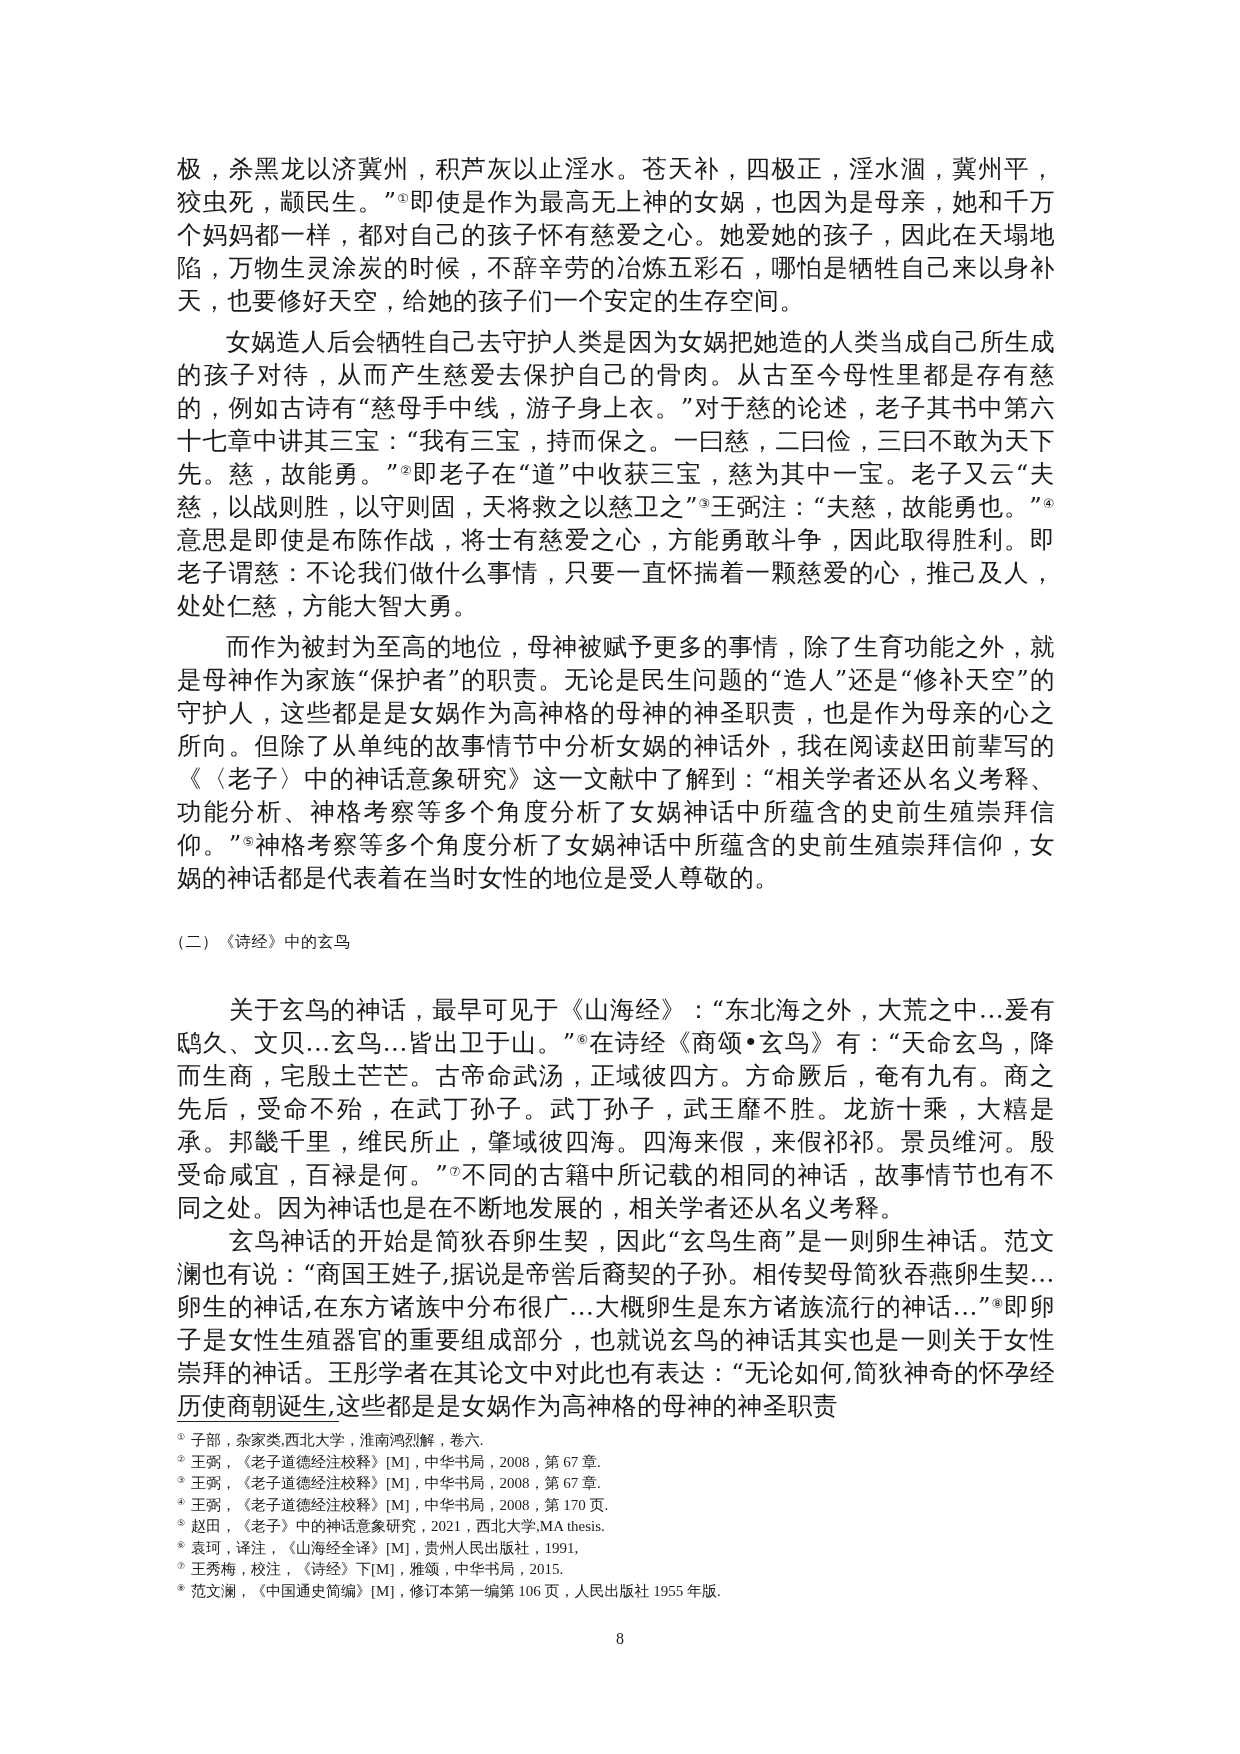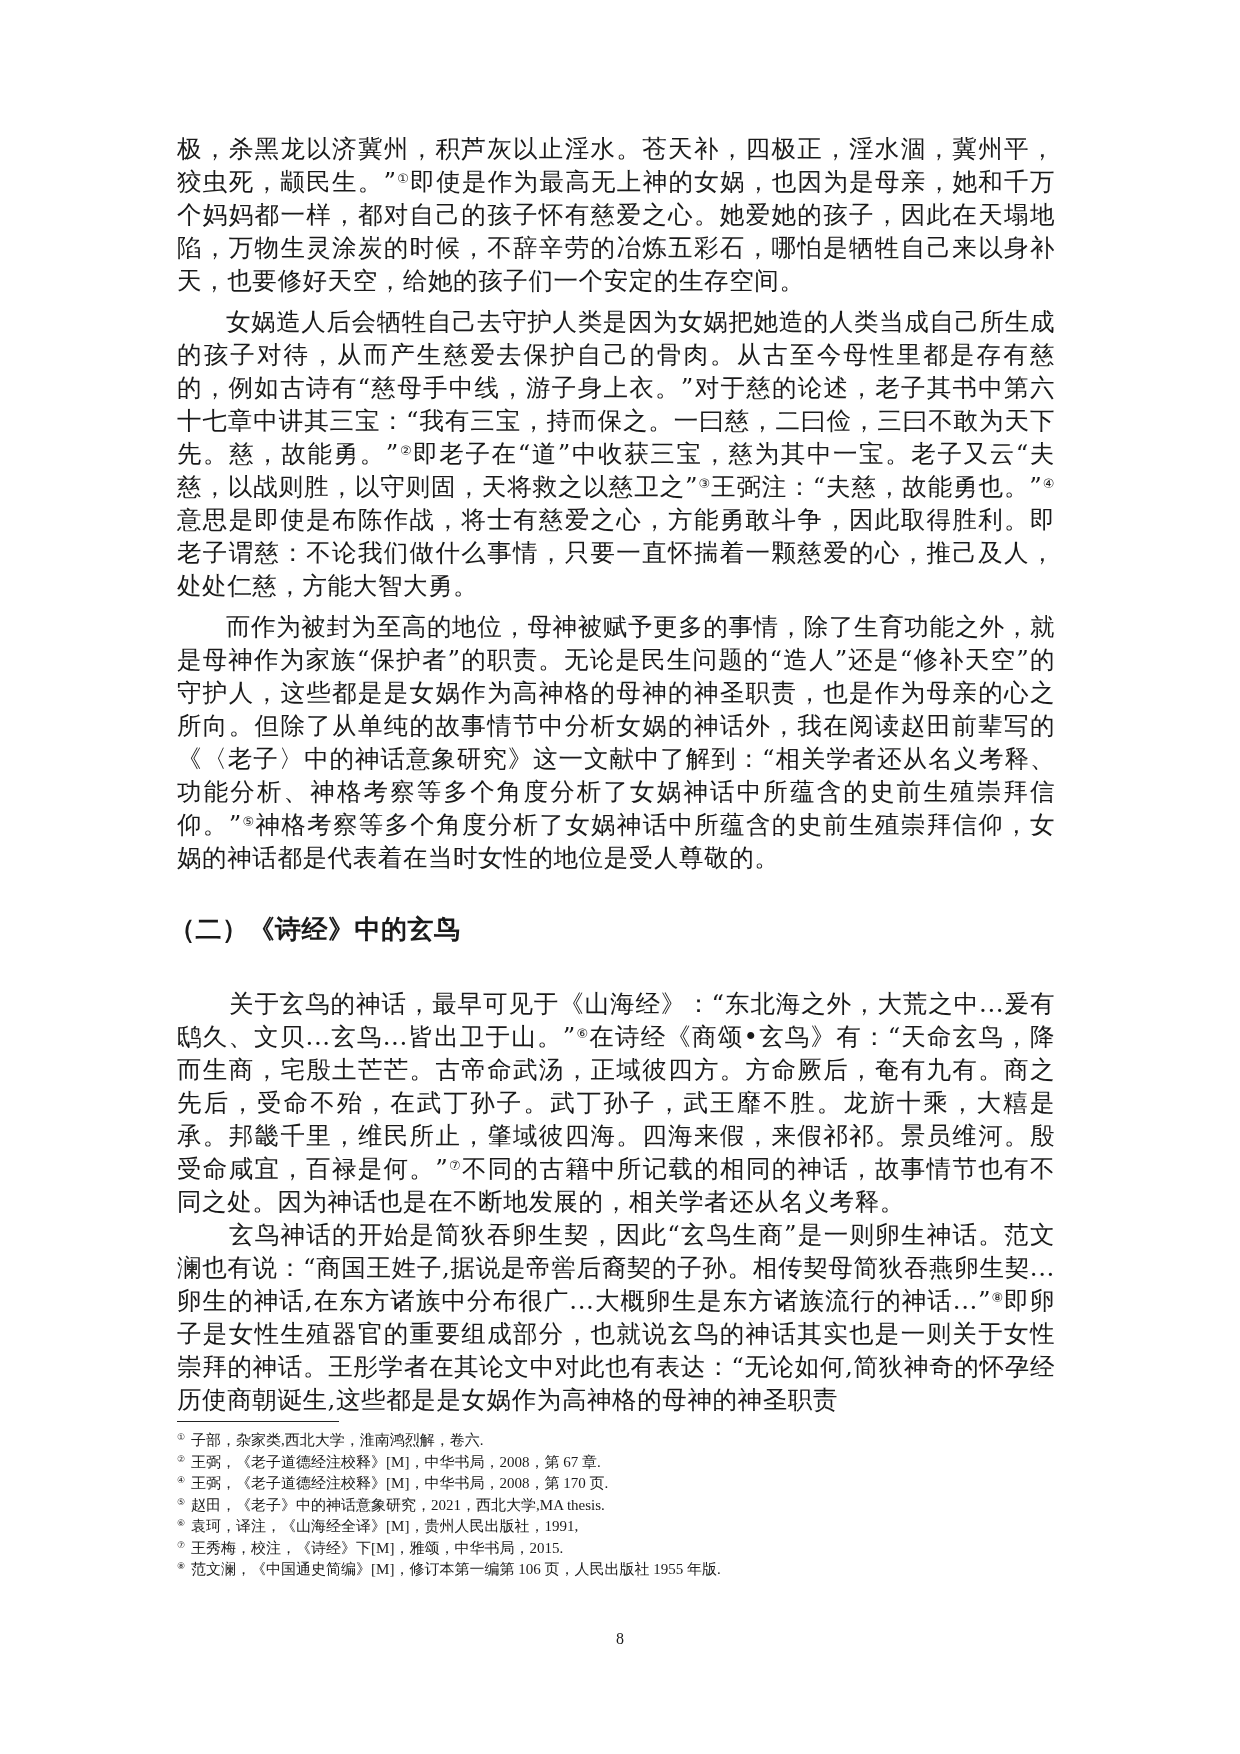--- a/index.html
+++ b/index.html
@@ -1,24 +1,24 @@
 <!DOCTYPE html>
 <html><head>
 <meta charset="utf-8">
 <style>
   html, body { margin:0; padding:0; background:#ffffff; }
   body { width:1240px; height:1754px; position:relative; overflow:hidden;
          font-family:"DejaVu Serif","Liberation Serif",serif; color:#1a1a1a; }
-  .page { position:absolute; left:177px; top:132px; width:878px; }
+  .page { position:absolute; left:177px; top:152px; width:878px; }
   .para { font-size:24.5px; line-height:33px; text-align:justify; margin:0; letter-spacing:0.6px; }
   .indent { text-indent:49px;margin-top:8px; }
   .indent2 { text-indent:52px; }
   sup.fn { font-size:13px; vertical-align:7px; line-height:0; font-family:"DejaVu Sans",sans-serif; }
-  .heading { font-family:"DejaVu Sans","Liberation Sans",sans-serif; font-weight:bold;
-             font-size:26px; margin:38px 0 40px -8px; letter-spacing:0.5px; }
+  .heading { font-family:"DejaVu Sans","Liberation Sans",sans-serif; font-weight:normal;
+             font-size:16px; margin:38px 0 40px -8px; letter-spacing:0.5px; }
   .footnotes { position:absolute; left:177px; top:1421px; width:878px; }
   .fn-rule { width:162px; border-top:1.3px solid #222; margin-bottom:6px; }
   .fn-item { font-size:15px; line-height:18.5px; font-family:"Liberation Serif","DejaVu Serif",serif; white-space:nowrap; }
   .fn-mark { font-size:9px; vertical-align:5px; margin-right:6px; }
   .page-number { position:absolute; left:0; width:1240px; top:1630px; text-align:center;
                  font-size:16px; font-family:"Liberation Serif",serif; }
 </style>
 </head>
 <body>
 
@@ -33,20 +33,21 @@
       <p class="para indent2"><span>关于玄鸟的神话，最早可见于《山海经》：“东北海之外，大荒之中...爰有鸱久、文贝...玄鸟...皆出卫于山。”</span><sup class="fn">⑥</sup><span>在诗经《商颂•玄鸟》有：“天命玄鸟，降而生商，宅殷土芒芒。古帝命武汤，正域彼四方。方命厥后，奄有九有。商之先后，受命不殆，在武丁孙子。武丁孙子，武王靡不胜。龙旂十乘，大糦是承。邦畿千里，维民所止，肇域彼四海。四海来假，来假祁祁。景员维河。殷受命咸宜，百禄是何。”</span><sup class="fn">⑦</sup><span>不同的古籍中所记载的相同的神话，故事情节也有不同之处。因为神话也是在不断地发展的，相关学者还从名义考释。</span></p>
       <p class="para indent2"><span>玄鸟神话的开始是简狄吞卵生契，因此“玄鸟生商”是一则卵生神话。范文澜也有说：“商国王姓子,据说是帝喾后裔契的子孙。相传契母简狄吞燕卵生契...卵生的神话,在东方诸族中分布很广...大概卵生是东方诸族流行的神话...”</span><sup class="fn">⑧</sup><span>即卵子是女性生殖器官的重要组成部分，也就说玄鸟的神话其实也是一则关于女性崇拜的神话。王彤学者在其论文中对此也有表达：“无论如何,简狄神奇的怀孕经历使商朝诞生,这些都是是女娲作为高神格的母神的神圣职责</span></p>
     </div>
 </div>
 
 <div class="footnotes">
   <div class="fn-rule"></div>
   <div id="fn-list">
       <div class="fn-item"><span class="fn-mark">①</span><span>子部，杂家类,西北大学，淮南鸿烈解，卷六.</span></div>
       <div class="fn-item"><span class="fn-mark">②</span><span>王弼，《老子道德经注校释》[M]，中华书局，2008，第 67 章.</span></div>
+      <div class="fn-item"><span class="fn-mark">③</span><span>王弼，《老子道德经注校释》[M]，中华书局，2008，第 67 章.</span></div>
       <div class="fn-item"><span class="fn-mark">④</span><span>王弼，《老子道德经注校释》[M]，中华书局，2008，第 170 页.</span></div>
       <div class="fn-item"><span class="fn-mark">⑤</span><span>赵田，《老子》中的神话意象研究，2021，西北大学,MA thesis.</span></div>
       <div class="fn-item"><span class="fn-mark">⑥</span><span>袁珂，译注，《山海经全译》[M]，贵州人民出版社，1991,</span></div>
       <div class="fn-item"><span class="fn-mark">⑦</span><span>王秀梅，校注，《诗经》下[M]，雅颂，中华书局，2015.</span></div>
       <div class="fn-item"><span class="fn-mark">⑧</span><span>范文澜，《中国通史简编》[M]，修订本第一编第 106 页，人民出版社 1955 年版.</span></div>
     </div>
 </div>
 
 <div class="page-number">8</div>
 

